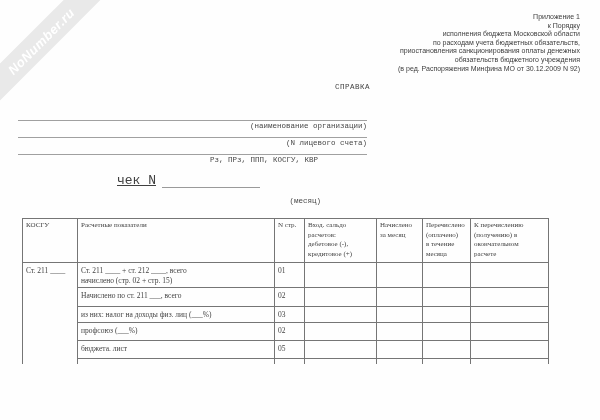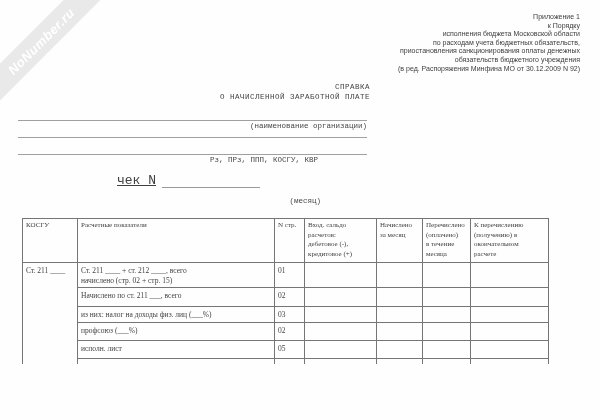--- a/index.html
+++ b/index.html
@@ -74,27 +74,27 @@
     <span>к Порядку</span>
     <span>исполнения бюджета Московской области</span>
     <span>по расходам учета бюджетных обязательств,</span>
     <span>приостановления санкционирования оплаты денежных</span>
     <span>обязательств бюджетного учреждения</span>
     <span>(в ред. Распоряжения Минфина МО от 30.12.2009 N 92)</span>
   </div>
 
   <div class="doc-title">
     <div>СПРАВКА</div>
-    <div>О НАЧИСЛЕННОЙ ЗАРАБОТНОЙ ПЛАТЕ</div>
   </div>
 
   <div class="rule" style="top:120px"></div>
   <div class="rule-label" style="top:122px">(наименование организации)</div>
 
   <div class="rule" style="top:137px"></div>
+  <div class="rule-label" style="top:139px">(N лицевого счета)</div>
 
   <div class="rule" style="top:154px"></div>
   <div class="rule-label codes" style="top:156px">Рз, ПРз, ППП, КОСГУ, КВР</div>
 
   <div class="inline-row" style="left:117px; top:173px">
     <span>чек N</span><span class="blank check"></span>
   </div>
 
   <div class="month-caption">(месяц)</div>
 
@@ -157,21 +157,21 @@
       </tr>
       <tr class="body r4">
         <td class="indent">профсоюз (___%)</td>
         <td>02</td>
         <td></td>
         <td></td>
         <td></td>
         <td></td>
       </tr>
       <tr class="body r5">
-        <td class="indent">исполн. лист</td>
+        <td class="indent">бюджета. лист</td>
         <td>05</td>
         <td></td>
         <td></td>
         <td></td>
         <td></td>
       </tr>
       <tr class="body partial">
         <td></td>
         <td></td>
         <td></td>

